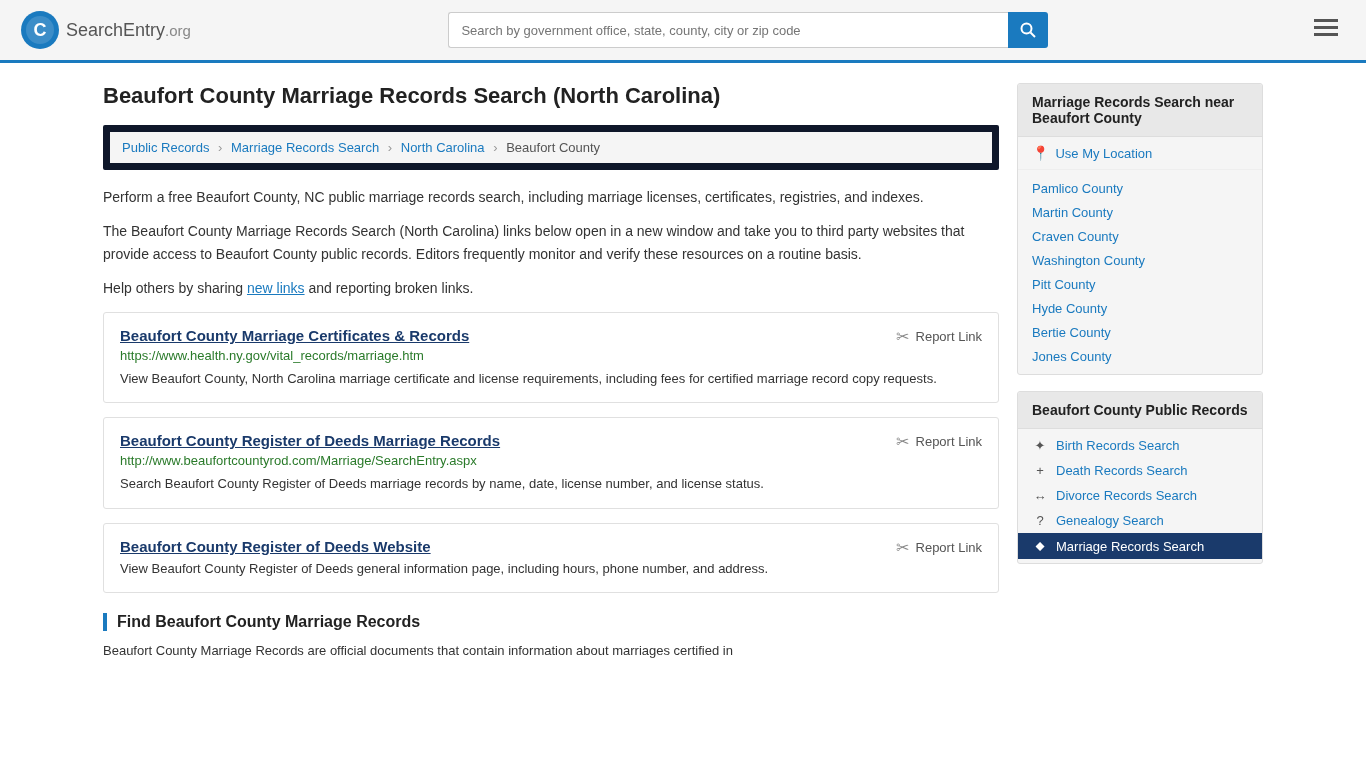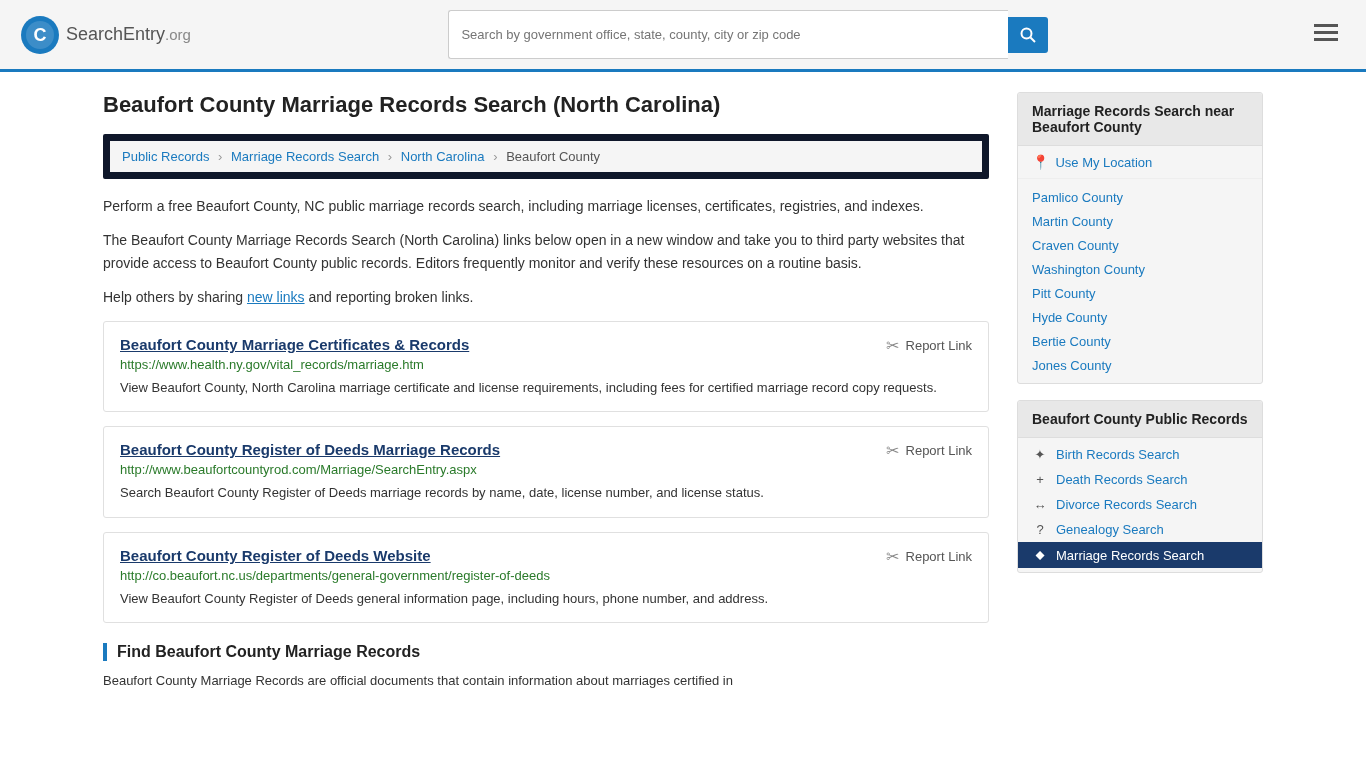--- a/index.html
+++ b/index.html
@@ -34,21 +34,21 @@
     }
     .search-area {
       display: flex;
       align-items: center;
       flex: 1;
       max-width: 600px;
       margin: 0 30px;
     }
     .search-box {
       flex: 1;
-      height: 49px;
+      height: 36px;
       padding: 0 12px;
       border: 1px solid #ccc;
       border-right: none;
       font-size: 13px;
       outline: none;
       border-radius: 3px 0 0 3px;
     }
     .search-btn {
       background: #1a7abf;
       border: none;
@@ -70,21 +70,21 @@
       color: #555;
       padding: 4px 8px;
     }
 
     
     .main-container {
       max-width: 1200px;
       margin: 0 auto;
       padding: 20px 20px 0 20px;
       display: flex;
-      gap: 28px;
+      gap: 18px;
     }
     .content {
       flex: 1;
       min-width: 0;
     }
     .sidebar {
       width: 246px;
       flex-shrink: 0;
     }
 
@@ -334,21 +334,20 @@
     </div>
 
     <div class="result-card">
       <div style="overflow:hidden;">
         <span class="report-link-area">
           <span class="report-icon">✂</span>
           <span>Report Link</span>
         </span>
         <a href="#" class="result-card-title">Beaufort County Register of Deeds Website</a>
       </div>
-      <div class="result-url">http://co.beaufort.nc.us/departments/general-government/register-of-deeds</div>
       <div class="result-desc">View Beaufort County Register of Deeds general information page, including hours, phone number, and address.</div>
     </div>
 
     <h2 class="section-heading">Find Beaufort County Marriage Records</h2>
     <p class="section-desc">Beaufort County Marriage Records are official documents that contain information about marriages certified in</p>
 
   </div>
 
   <aside class="sidebar">
 

